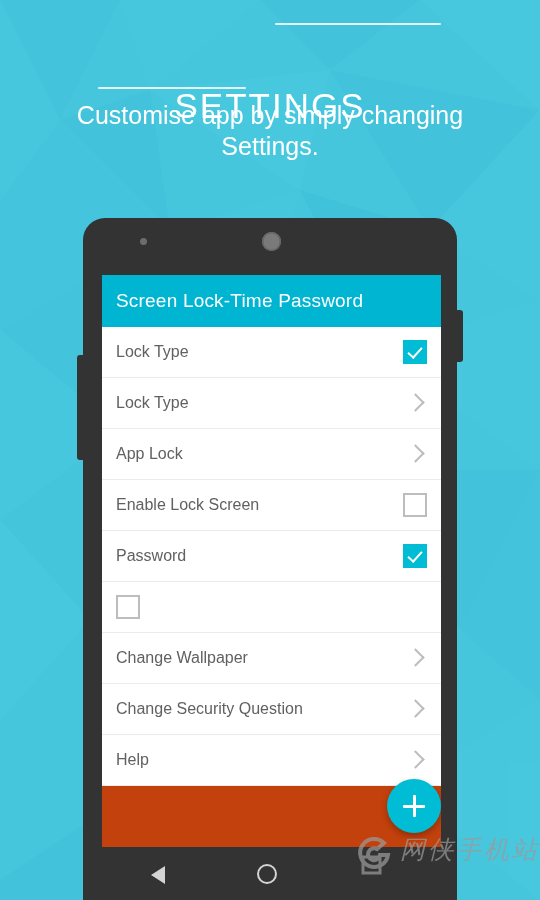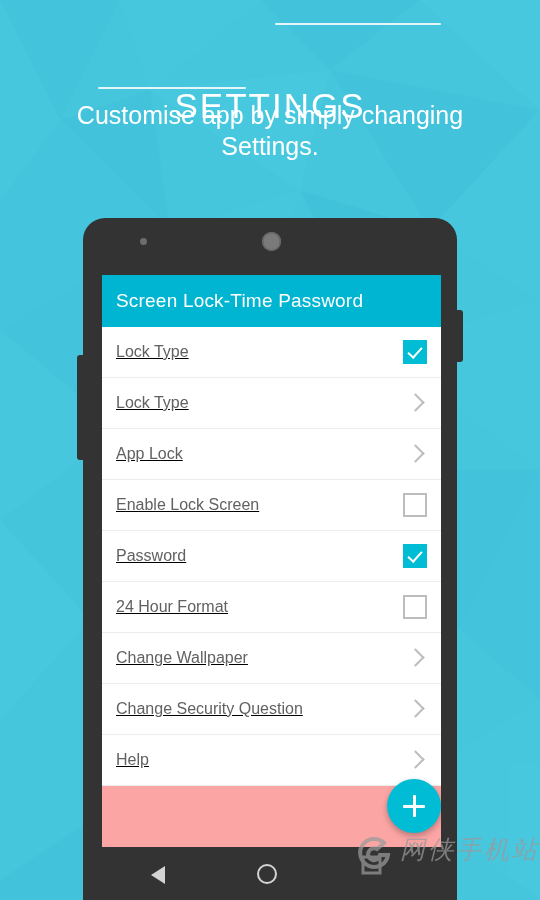--- a/index.html
+++ b/index.html
@@ -52,32 +52,32 @@
   }
   .front-cam {
     position:absolute; left:179px; top:14px; width:19px; height:19px;
     background:#7a7a7a; border-radius:50%;
     box-shadow: inset 0 0 0 1.5px #666;
   }
 
   
   .screen {
     position:absolute; left:19px; top:57px; width:339px; height:572px;
-    background:#fca5a5; overflow:hidden;
+    background:#c2410c; overflow:hidden;
   }
   .app-bar {
     height:52px; background:#00b5d1; display:flex; align-items:center;
     padding:0 0 0 14px;
   }
   .app-bar-title { color:#ffffff; font-size:19px; font-weight:400; letter-spacing:.2px; }
 
   .list { position:relative; }
   .row {
     height:51px; display:flex; align-items:center; justify-content:space-between;
-    padding:0 14px 0 14px; border-bottom:1px solid #ececec; background:#fff;text-decoration:underline;
+    padding:0 14px 0 14px; border-bottom:1px solid #ececec; background:#fff;
   }
   .row-label { color:#616161; font-size:16px; font-weight:400; }
 
   .cbox { width:24px; height:24px; flex:0 0 24px; position:relative; }
   .cbox.off { border:2px solid #bdbdbd; background:transparent; }
   .cbox.on  { background:#00bcd4; }
   .cbox.on::after {
     content:""; position:absolute; left:8px; top:4px;
     width:6px; height:12px; border:solid #fff; border-width:0 2.5px 2.5px 0;
     transform:rotate(42deg);
@@ -209,21 +209,20 @@
         </div>
         <div class="row">
           <span class="row-label">Enable Lock Screen</span>
           <span class="cbox off"></span>
         </div>
         <div class="row">
           <span class="row-label">Password</span>
           <span class="cbox on"></span>
         </div>
         <div class="row">
-          <span class="row-label">24 Hour Format</span>
           <span class="cbox off"></span>
         </div>
         <div class="row">
           <span class="row-label">Change Wallpaper</span>
           <span class="chev"></span>
         </div>
         <div class="row">
           <span class="row-label">Change Security Question</span>
           <span class="chev"></span>
         </div>

